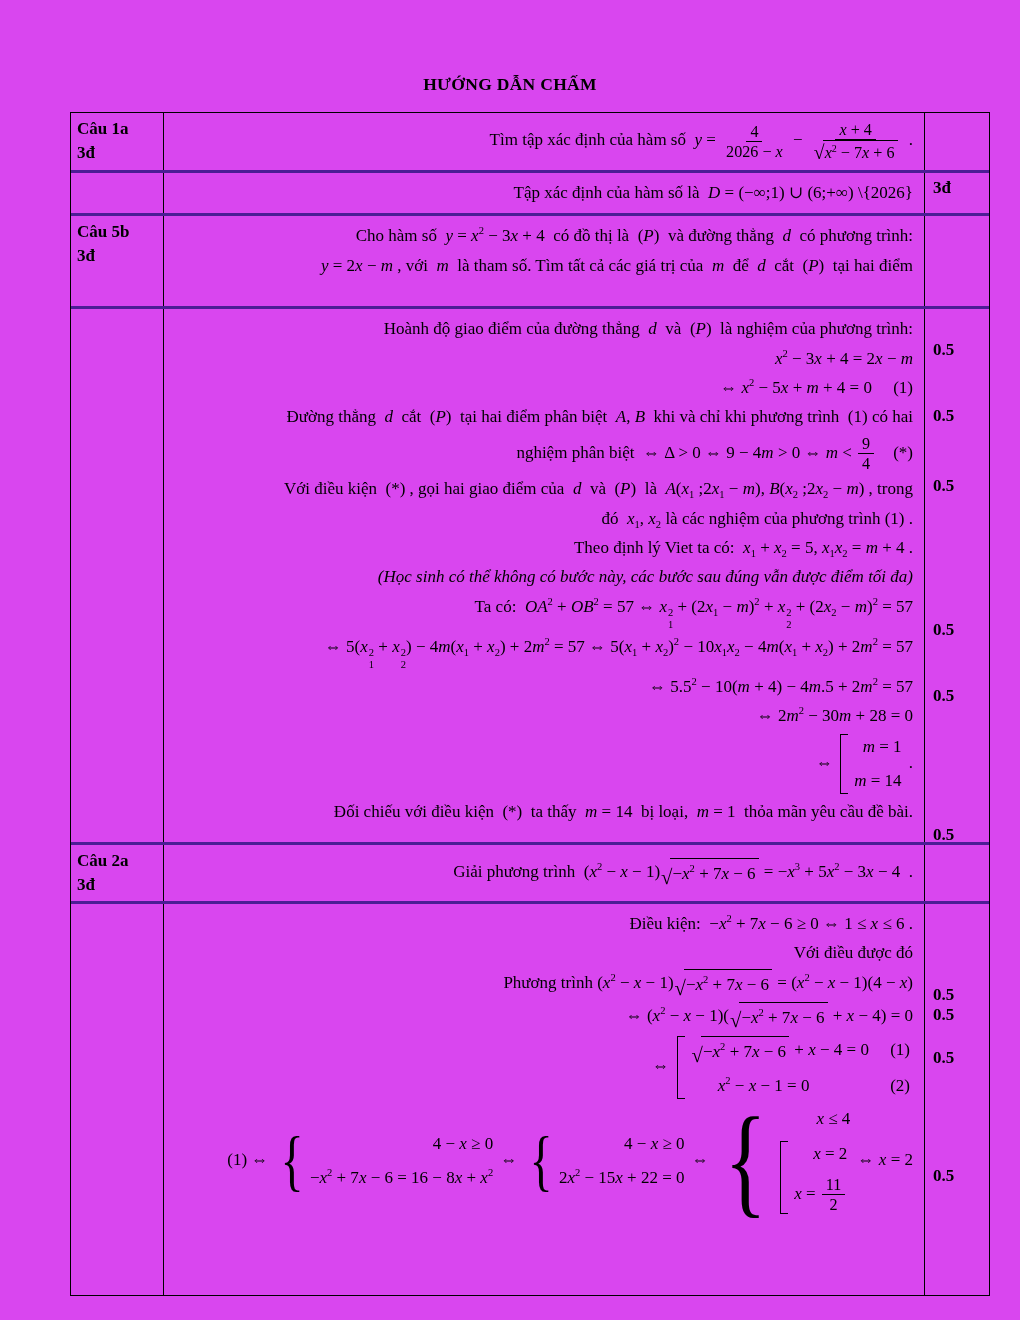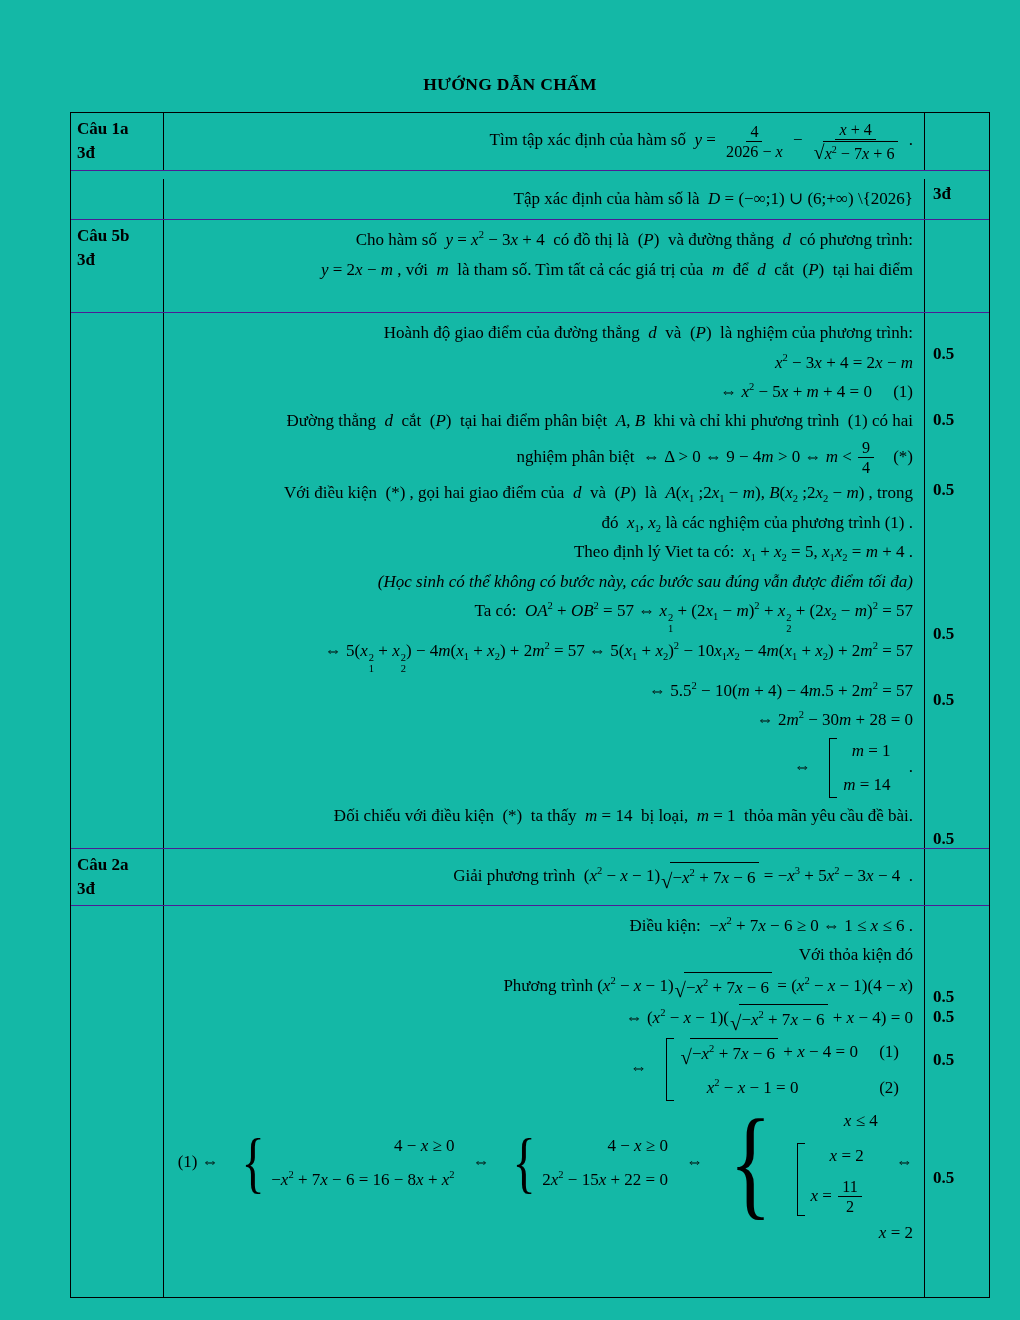--- a/index.html
+++ b/index.html
@@ -1,30 +1,30 @@
 <!DOCTYPE html>
 <html><head>
 <meta charset="utf-8">
 <style>
   html,body{margin:0;padding:0;background:#ffffff;}
   body{
     width:1020px;height:1320px;
     font-family:"Liberation Serif","DejaVu Serif",serif;
     font-size:17px;color:#000;
   }
-  .page{position:relative;width:1020px;height:1320px;overflow:hidden;background:#14b8a6;}
+  .page{position:relative;width:1020px;height:1320px;overflow:hidden;background:#d946ef;}
   .doc-title{
     position:absolute;top:74px;left:0;width:100%;
     text-align:center;font-weight:bold;font-size:17.5px;letter-spacing:.3px;
   }
   .answer-table{
     position:absolute;top:112px;left:70px;width:920px;
     border:1.5px solid #000;box-sizing:border-box;
   }
-  .trow{display:flex;border-bottom:1px solid #4c1d95;box-sizing:border-box;}
+  .trow{display:flex;border-bottom:3px solid #4c1d95;box-sizing:border-box;}
   .trow:last-child{border-bottom:none;}
   .cell{box-sizing:border-box;}
   .lab{width:93px;border-right:1px solid #000;padding:4px 6px;font-weight:bold;line-height:1.4;}
   .main{flex:1;border-right:1px solid #000;padding:4px 11px;overflow:hidden;text-align:right;}
   .main.vc{display:flex;flex-direction:column;justify-content:center;}
   .score{width:64px;position:relative;font-weight:bold;}
   .sv{position:absolute;left:8px;}
   .mline{margin:3px 0;line-height:1.55;}
   .mline.note{font-style:italic;}
   i.v{font-style:italic;}
@@ -35,21 +35,21 @@
   
   .frac{display:inline-flex;flex-direction:column;align-items:center;
         vertical-align:middle;line-height:1.2;font-size:0.95em;margin:0 2px;}
   .frac .num{border-bottom:1.3px solid #000;padding:0 4px;}
   .frac .den{padding:0 4px;}
   
   .sqrt{display:inline-flex;align-items:stretch;vertical-align:middle;margin:0 1px;}
   .sqrt .rad{align-self:flex-end;font-size:1.22em;line-height:1;margin-right:-2px;}
   .sqrt .radicand{border-top:1.4px solid #000;padding:2px 3px 0 2px;}
   
-  .group{display:inline-flex;align-items:center;vertical-align:middle;margin:2px 14px;}
+  .group{display:inline-flex;align-items:center;vertical-align:middle;margin:2px 3px;}
   .sqbr{align-self:stretch;width:7px;border-left:1.6px solid #000;
         border-top:1.6px solid #000;border-bottom:1.6px solid #000;margin-right:6px;}
   .brace{display:inline-block;font-weight:400;transform:scaleX(0.72);transform-origin:center;margin-right:2px;}
   .grows{display:inline-flex;flex-direction:column;justify-content:center;gap:7px;}
   .grow{display:block;white-space:nowrap;}
 </style>
 </head>
 <body>
 
 <div class="page">
@@ -67,21 +67,21 @@
             </span> − <span class="frac">
               <span class="num"><i class="v">x</i> + 4</span>
               <span class="den"><span class="sqrt">
                   <span class="rad">√</span>
                   <span class="radicand"><i class="v">x</i><sup>2</sup> − 7<i class="v">x</i> + 6</span>
                 </span></span>
             </span> .</div>
         </div>
         <div class="cell score"></div>
       </div>
-      <div class="trow" style="min-height: 33px; margin-top: 8px;">
+      <div class="trow" style="min-height: 33px;">
         <div class="cell lab"></div>
         <div class="cell main vc">
           <div class="mline">Tập xác định của hàm số là &nbsp;<i class="v">D</i> = (−∞;1) ∪ (6;+∞) \{2026}</div>
         </div>
         <div class="cell score">
           <div class="sv" style="top: 5px;">3đ</div>
         </div>
       </div>
       <div class="trow" style="min-height: 93px;">
         <div class="cell lab">
@@ -153,21 +153,21 @@
               <span class="rad">√</span>
               <span class="radicand">−<i class="v">x</i><sup>2</sup> + 7<i class="v">x</i> − 6</span>
             </span> = −<i class="v">x</i><sup>3</sup> + 5<i class="v">x</i><sup>2</sup> − 3<i class="v">x</i> − 4 &nbsp;.</div>
         </div>
         <div class="cell score"></div>
       </div>
       <div class="trow" style="min-height: 391px;">
         <div class="cell lab"></div>
         <div class="cell main">
           <div class="mline">Điều kiện: &nbsp;−<i class="v">x</i><sup>2</sup> + 7<i class="v">x</i> − 6 ≥ 0 ⇔ 1 ≤ <i class="v">x</i> ≤ 6 .</div>
-          <div class="mline">Với thỏa kiện đó</div>
+          <div class="mline">Với điều được đó</div>
           <div class="mline">Phương trình (<i class="v">x</i><sup>2</sup> − <i class="v">x</i> − 1)<span class="sqrt">
               <span class="rad">√</span>
               <span class="radicand">−<i class="v">x</i><sup>2</sup> + 7<i class="v">x</i> − 6</span>
             </span> = (<i class="v">x</i><sup>2</sup> − <i class="v">x</i> − 1)(4 − <i class="v">x</i>)</div>
           <div class="mline">⇔ (<i class="v">x</i><sup>2</sup> − <i class="v">x</i> − 1)(<span class="sqrt">
               <span class="rad">√</span>
               <span class="radicand">−<i class="v">x</i><sup>2</sup> + 7<i class="v">x</i> − 6</span>
             </span> + <i class="v">x</i> − 4) = 0</div>
           <div class="mline">⇔ <span class="group">
               <span class="sqbr"></span>

